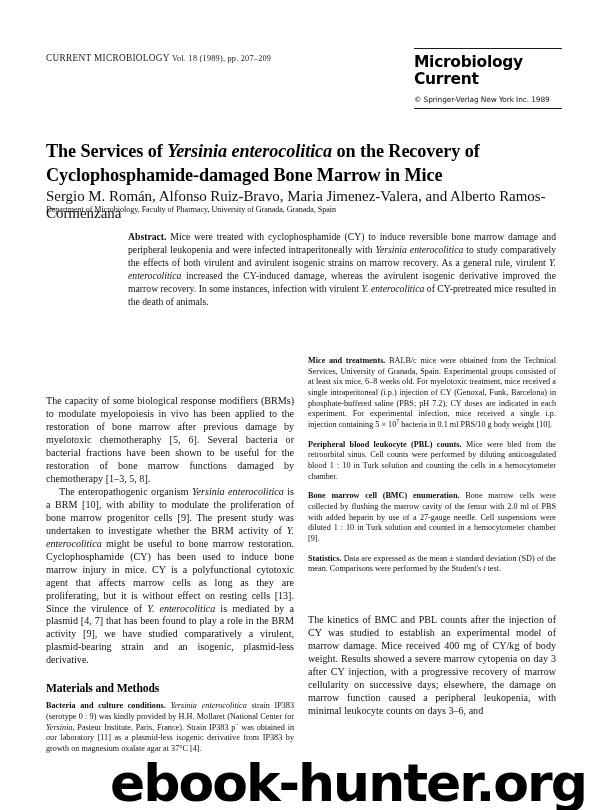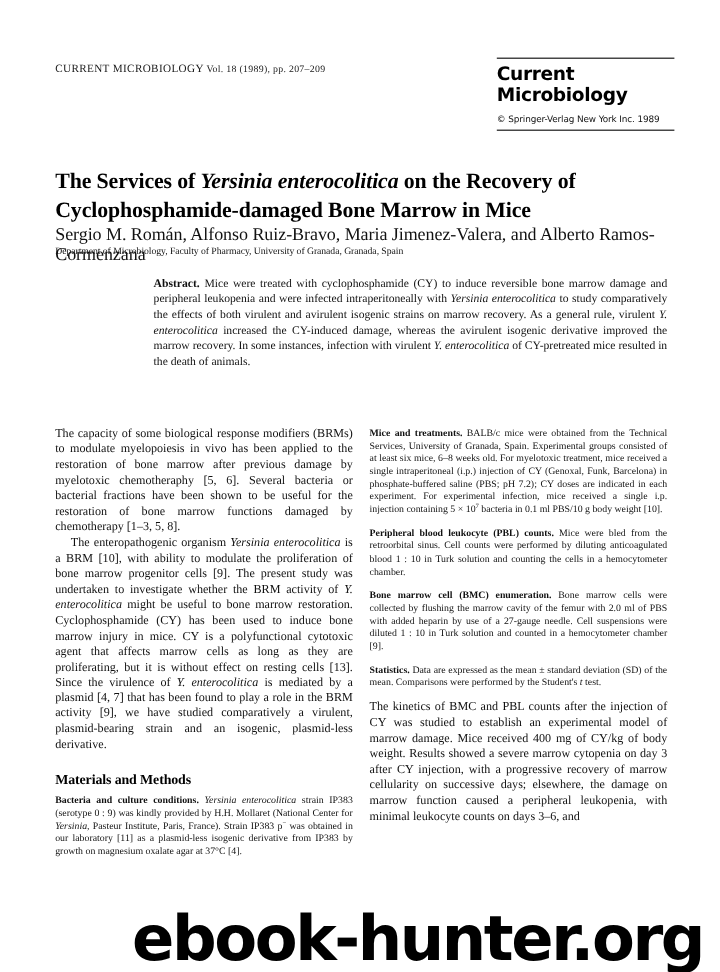--- a/index.html
+++ b/index.html
@@ -128,21 +128,21 @@
   .col-right { left: 308px; }
 
   .body-p {
     font-size: 10.1px;
     line-height: 1.285;
     text-align: justify;
     margin: 0;
     color: #111;
     text-indent: 13px;
   }
-  .body-p.first { text-indent: 0; }
+  .body-p.first { text-indent: 0; margin-top: 39px; }
   .body-p i { font-style: italic; }
 
   .sec-head {
     font-family: "Liberation Serif", serif;
     font-weight: bold;
     font-size: 11.6px;
     margin: 15px 0 6px 0;
     color: #000;
     letter-spacing: -0.1px;
   }
@@ -190,22 +190,22 @@
 </head>
 <body>
 
 <div class="page">
 
   <div class="masthead"><span class="sc">CURRENT MICROBIOLOGY</span><span> Vol. 18 (1989), pp. 207–209</span></div>
 
   <div class="logo-block">
     <div class="logo-rule-top"></div>
     <div class="logo-title">
+      <div>Microbiology</div>
       <div>Current</div>
-      <div>Microbiology</div>
     </div>
     <div class="logo-copy">© Springer-Verlag New York Inc. 1989</div>
     <div class="logo-rule-bottom"></div>
   </div>
 
   <h1 class="title"><span>The Services of </span><i>Yersinia enterocolitica</i><span> on the Recovery of Cyclophosphamide-damaged Bone Marrow in Mice</span></h1>
 
   <div class="authors">Sergio M. Román, Alfonso Ruiz-Bravo, Maria Jimenez-Valera, and Alberto Ramos-Cormenzana</div>
   <div class="affiliation">Department of Microbiology, Faculty of Pharmacy, University of Granada, Granada, Spain</div>
 

